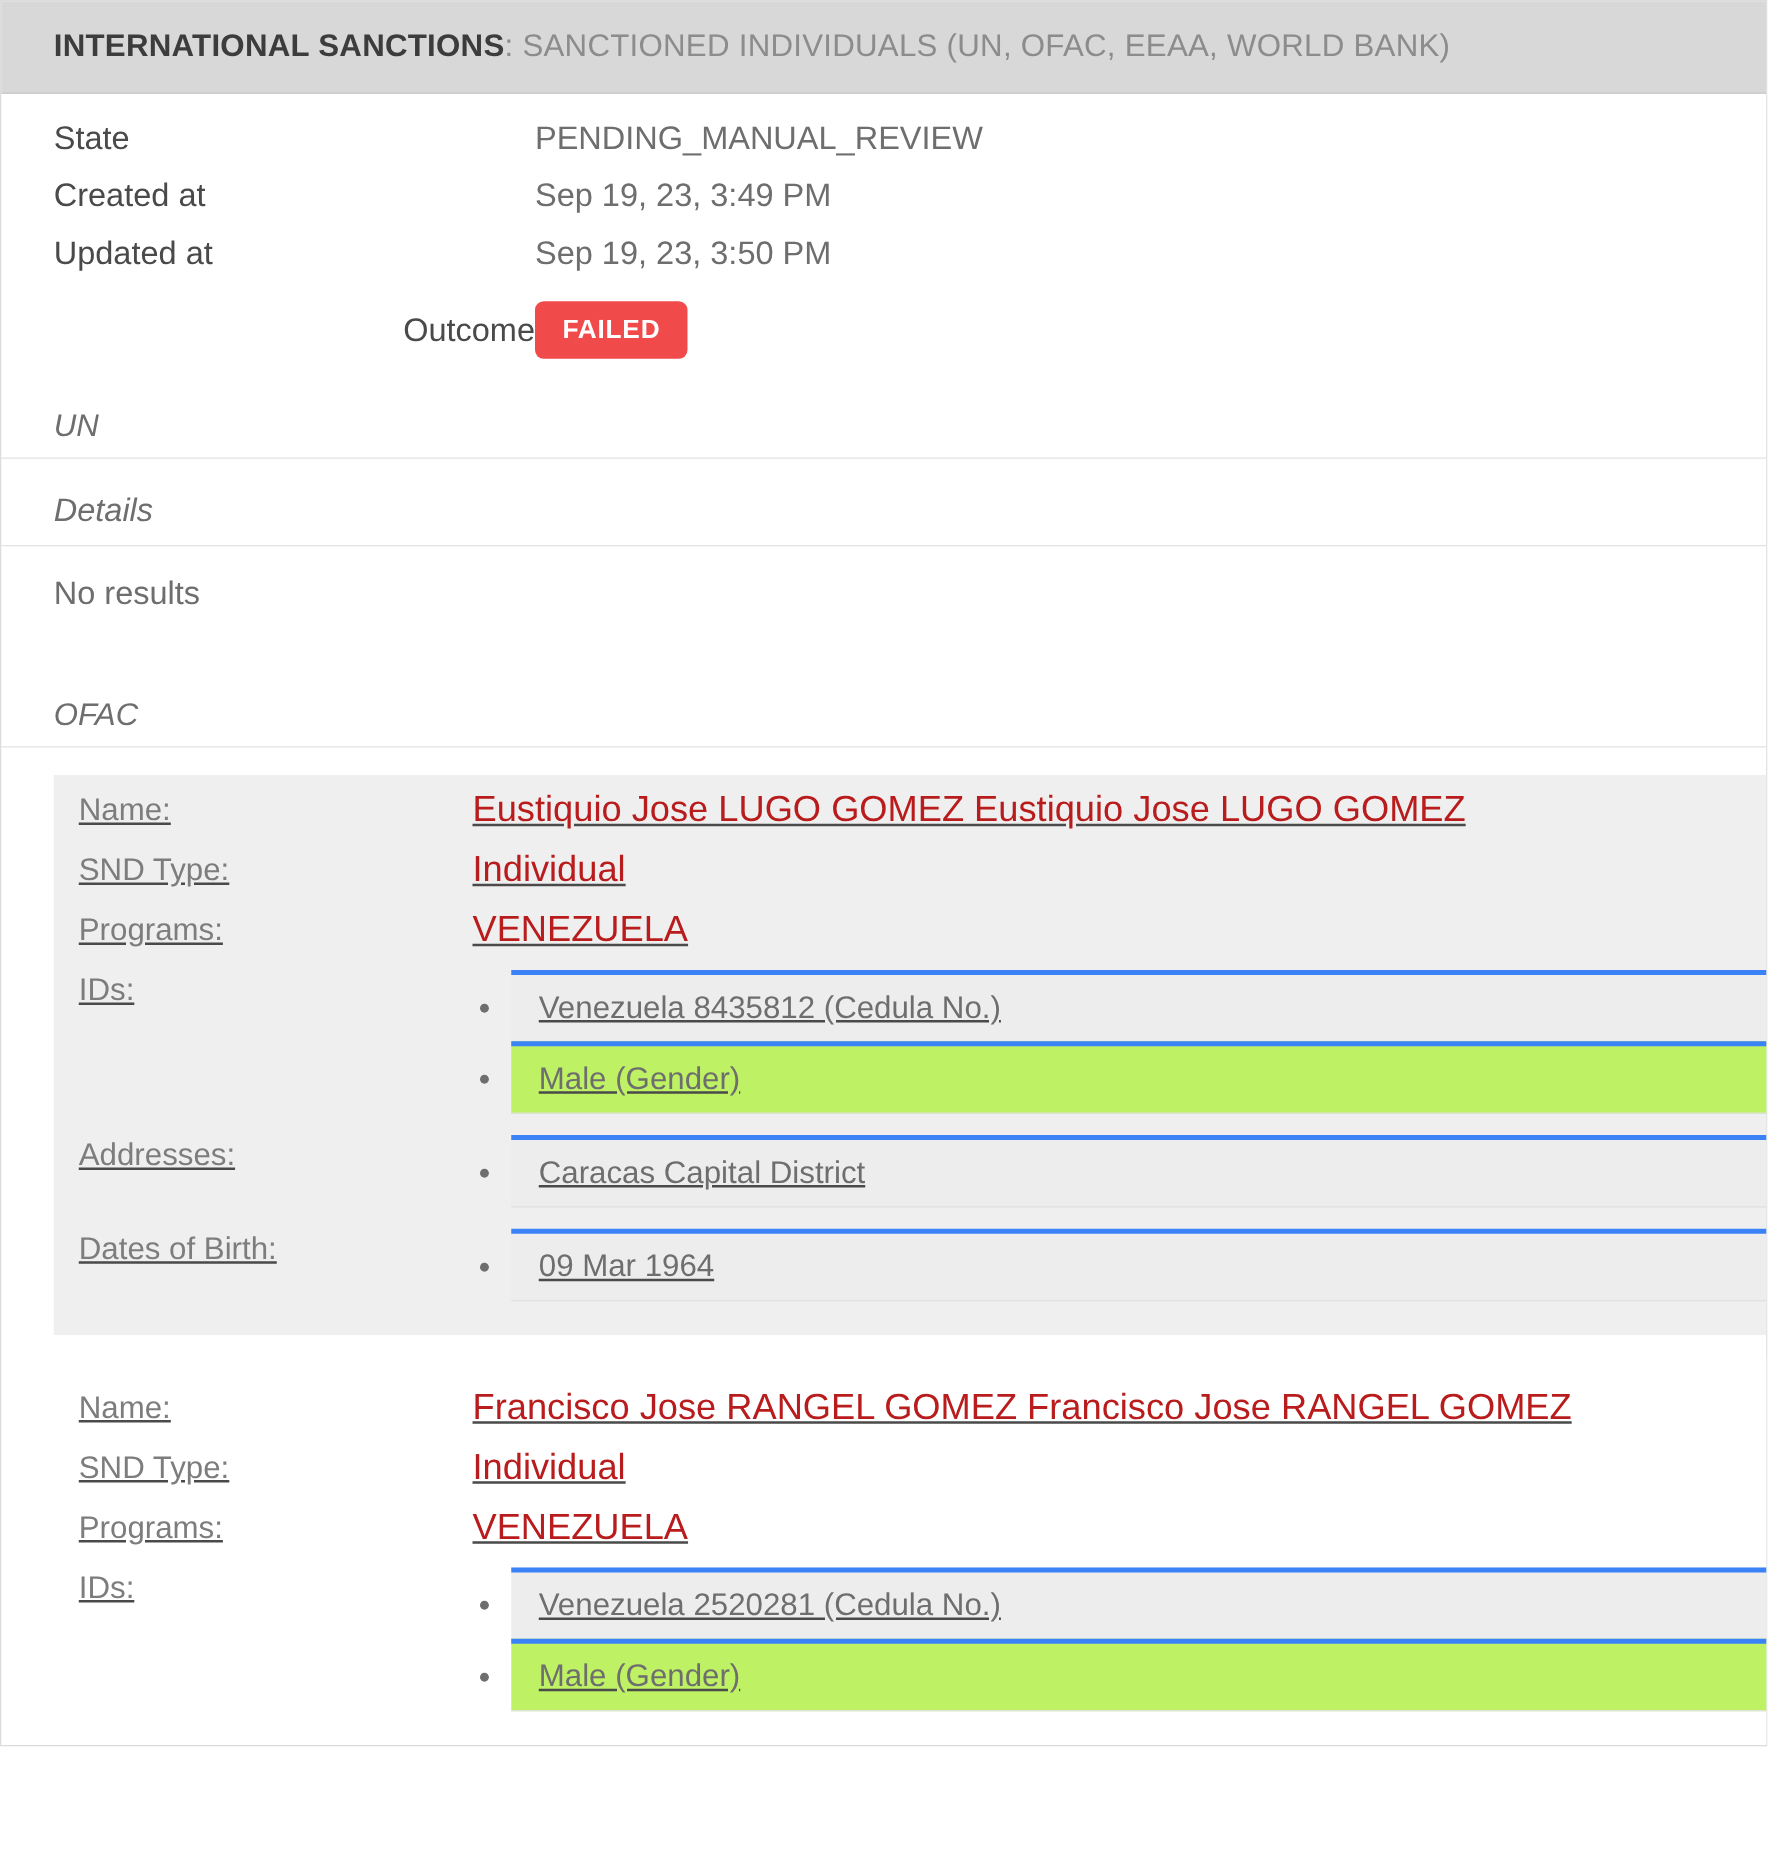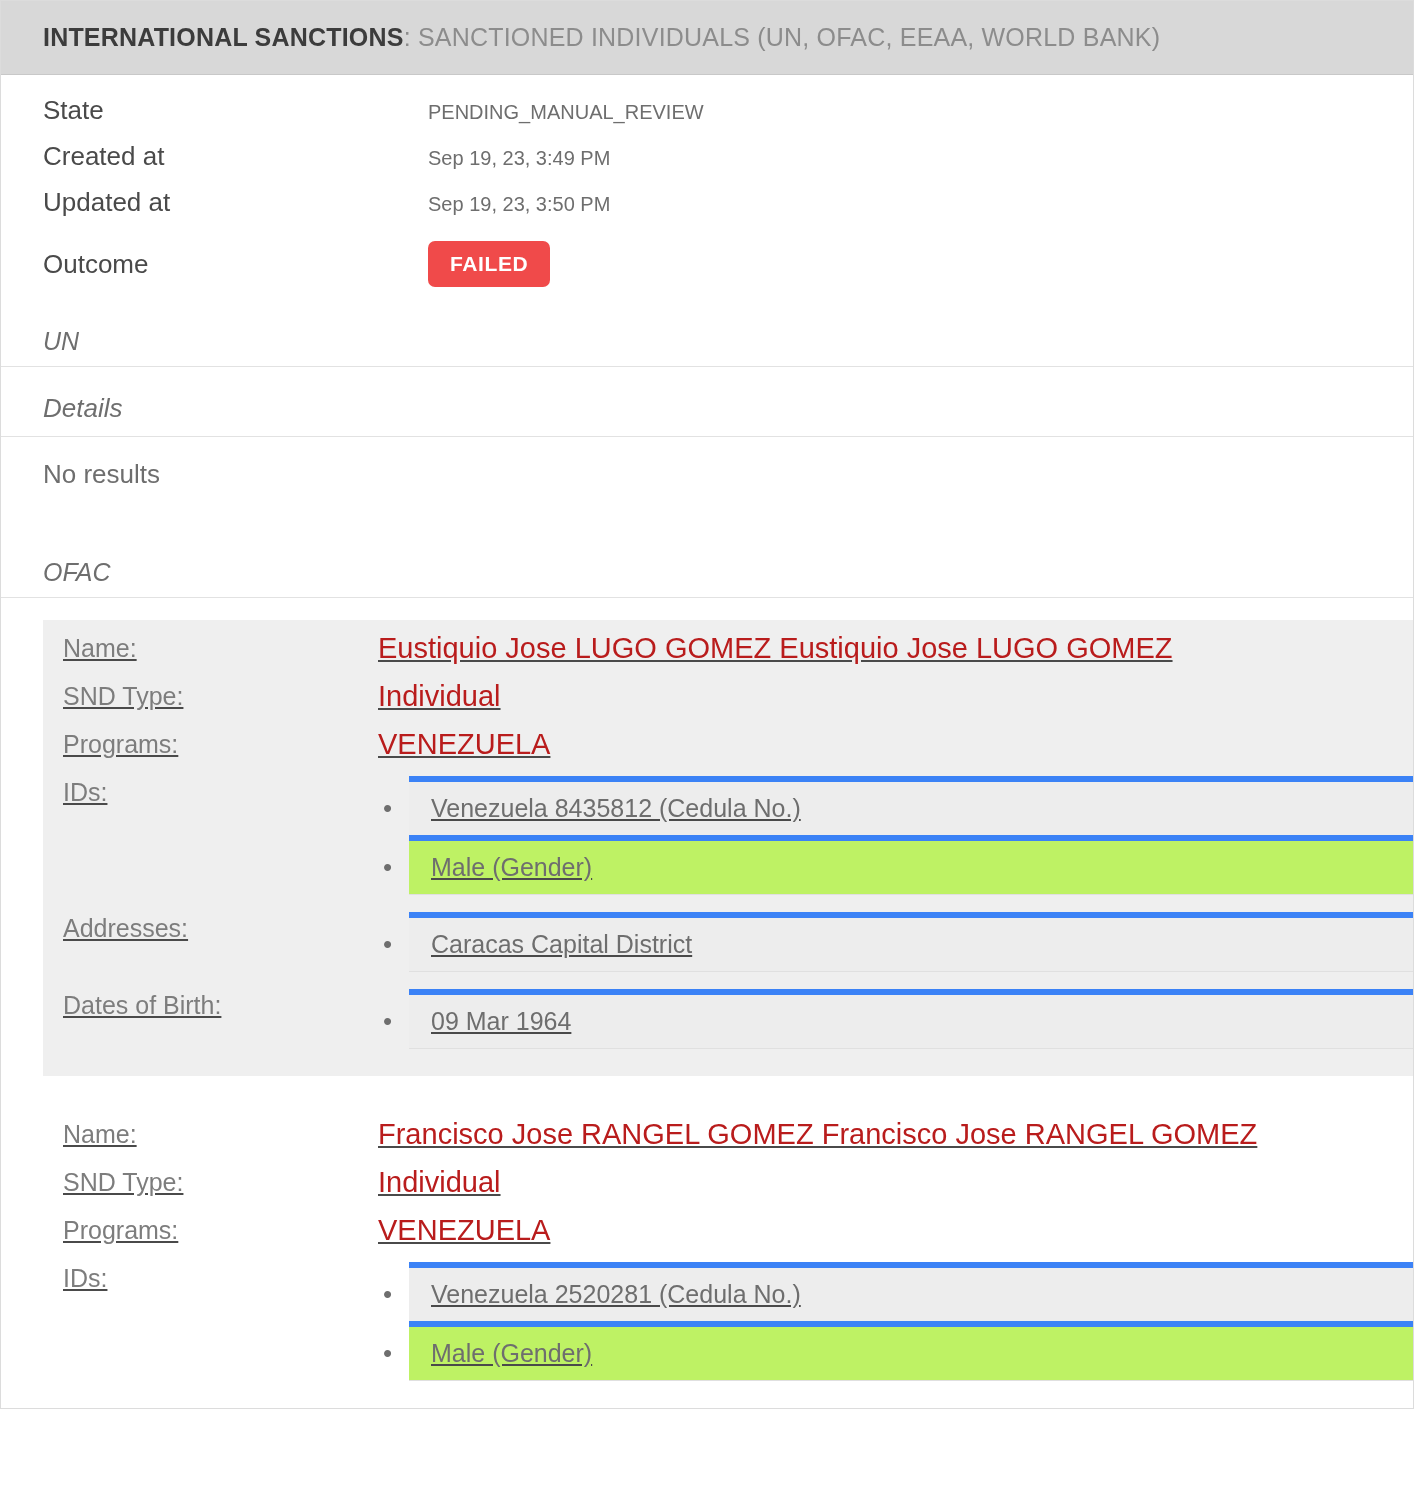--- a/index.html
+++ b/index.html
@@ -48,27 +48,28 @@
     padding: 0 0 0 42px;
     min-height: 46px;
   }
   .kv-label {
     width: 385px;
     flex: 0 0 385px;
     font-size: 26px;
     color: #4a4a4a;
   }
   .kv-value {
-    font-size: 20px;
+    font-size: 26px;
     color: #6e6e6e;
   }
   .outcome-row {
     display: flex;
     align-items: center;
     padding: 8px 0 6px 42px;
+    text-align: right;
   }
   .badge {
     display: inline-block;
     background: #f04a4a;
     color: #ffffff;
     font-size: 21px;
     font-weight: bold;
     letter-spacing: 0.6px;
     border-radius: 7px;
     padding: 11px 22px;
@@ -127,21 +128,21 @@
   ul.rec-list {
     list-style: none;
     margin: 0;
     padding: 0;
   }
   ul.rec-list li {
     position: relative;
     font-size: 25px;
     color: #6e6e6e;
     padding: 12px 0 12px 22px;
-    border-top: 6px solid #3b82f6;
+    border-top: 4px solid #3b82f6;
     border-bottom: 1px solid #e0e0e0;
     background: #ededed;
     margin-bottom: -1px;
   }
   ul.rec-list li.alt {
     background: #bef264;
   }
   ul.rec-list li::before {
     content: "\2022";
     position: absolute;

